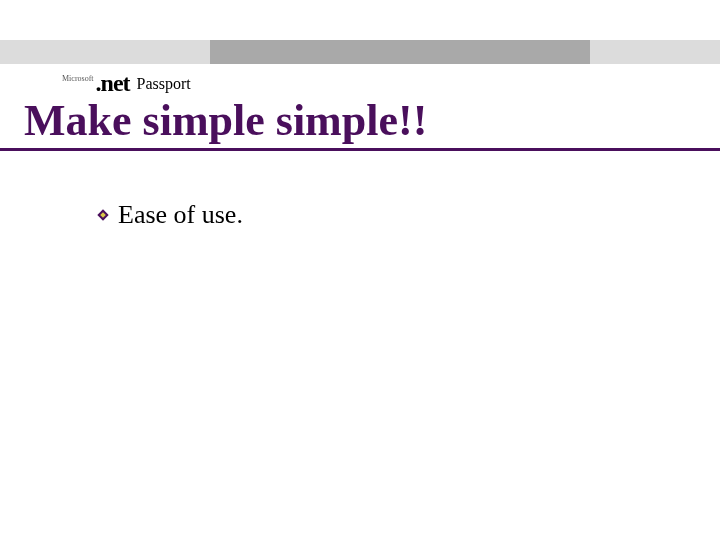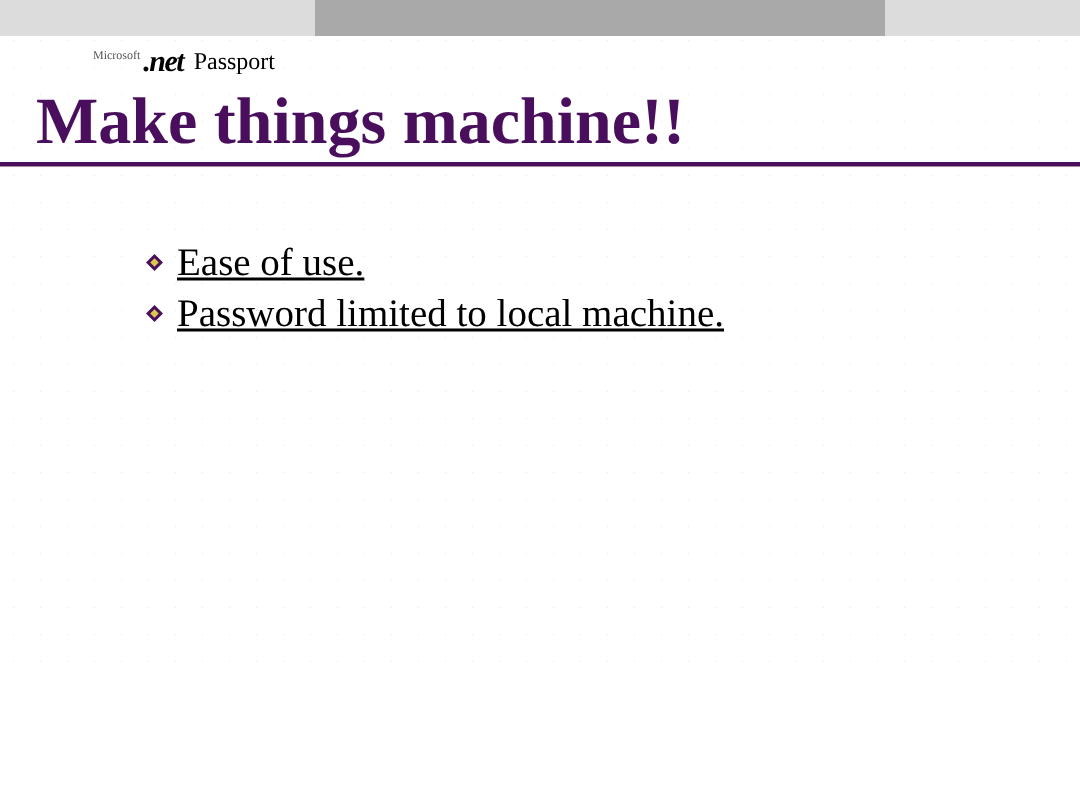--- a/index.html
+++ b/index.html
@@ -14,20 +14,21 @@
   .slide {
     position: relative;
     width: 720px;
     height: 452px;
     box-sizing: border-box;
     
     background-image:
       radial-gradient(circle, rgba(0,0,0,0.10) 0.6px, transparent 0.6px);
     background-size: 18px 18px;
     background-position: 0 0;
+    margin-top: 40px;
   }
   
   .top-bar-light {
     position: absolute;
     top: 0; left: 0; right: 0;
     height: 24px;
     background: #dcdcdc;
   }
   .top-bar-dark {
     position: absolute;
@@ -47,24 +48,23 @@
     gap: 4px;
   }
   .logo-microsoft {
     font-size: 8px;
     color: #555;
     margin-right: -2px;
     margin-bottom: 10px;
   }
   .logo-dotnet {
     font-weight: 900;
-    font-size: 20px;
+    font-size: 24px;
     color: #000;
     letter-spacing: -1px;
-    font-style: italic;
   }
   .logo-passport {
     font-size: 16px;
     color: #000;
     margin-left: 3px;
   }
   
   .title {
     position: absolute;
     top: 58px;
@@ -80,21 +80,20 @@
     left: 0;
     width: 720px;
     height: 3px;
     background: #4a0f5c;
   }
   
   .bullets {
     position: absolute;
     top: 158px;
     left: 96px;
-    text-decoration: underline;
   }
   .bullet-row {
     display: flex;
     align-items: center;
     gap: 8px;
     font-size: 26px;
     color: #000;
     line-height: 1.30;
   }
   .bullet-icon {
@@ -111,37 +110,28 @@
 
   <div class="top-bar-light"></div>
   <div class="top-bar-dark"></div>
 
   <div class="logo">
     <span class="logo-microsoft">Microsoft</span>
     <span class="logo-dotnet">.net</span>
     <span class="logo-passport">Passport</span>
   </div>
 
-  <div class="title">Make things machine!!</div>
+  <div class="title">Make simple simple!!</div>
   <div class="title-underline"></div>
 
   <div class="bullets">
     <div class="bullet-row">
       <span class="bullet-icon">
         <svg viewBox="0 0 14 14" width="14" height="14">
           <rect x="3" y="3" width="8" height="8" transform="rotate(45 7 7)" fill="#4a0f5c"></rect>
           <rect x="5" y="5" width="4" height="4" transform="rotate(45 7 7)" fill="#d9c84a"></rect>
         </svg>
       </span>
       <span>Ease of use.</span>
     </div>
-    <div class="bullet-row">
-      <span class="bullet-icon">
-        <svg viewBox="0 0 14 14" width="14" height="14">
-          <rect x="3" y="3" width="8" height="8" transform="rotate(45 7 7)" fill="#4a0f5c"></rect>
-          <rect x="5" y="5" width="4" height="4" transform="rotate(45 7 7)" fill="#d9c84a"></rect>
-        </svg>
-      </span>
-      <span>Password limited to local machine.</span>
-    </div>
   </div>
 
 </div>
 
 </body></html>

